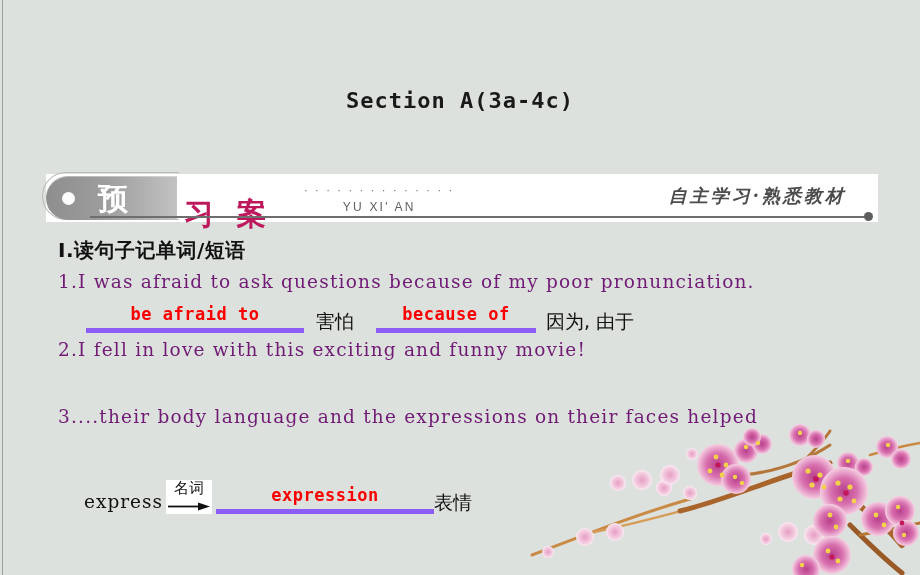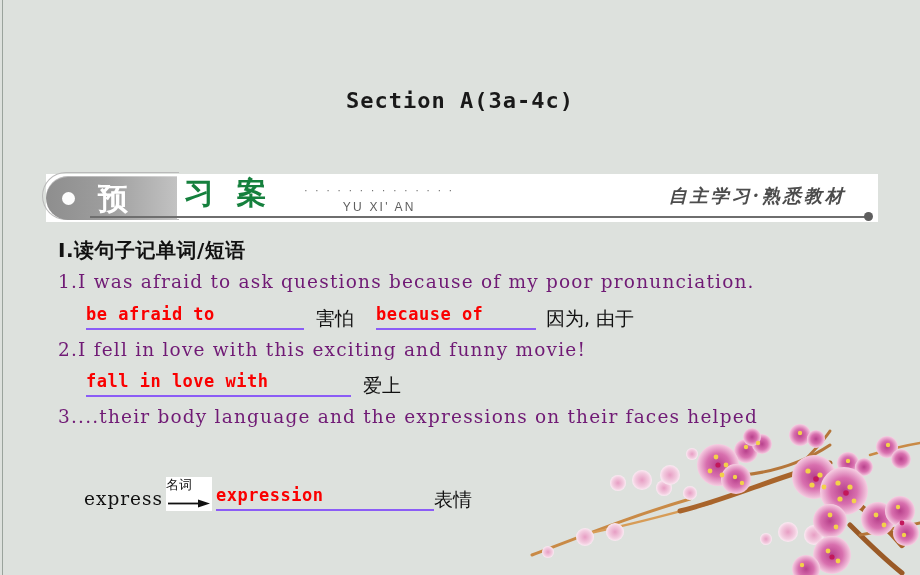--- a/index.html
+++ b/index.html
@@ -80,25 +80,25 @@
     position: absolute;
     left: 52px; top: 4px;
     font-family: "DejaVu Sans", sans-serif;
     font-size: 30px;
     font-weight: bold;
     color: #ffffff;
     line-height: 38px;
   }
   .banner-chars {
     position: absolute;
-    left: 138px; top: 0;
+    left: 138px; top: 21px;
     font-family: "DejaVu Sans", sans-serif;
     font-size: 30px;
     font-weight: bold;
-    color: #15803d;
+    color: #be185d;
     letter-spacing: 6px;
     line-height: 38px;
     white-space: pre;
   }
   .pinyin-block {
     position: absolute;
     left: 258px; top: 12px;
     text-align: center;
   }
   .pinyin-dots {
@@ -164,21 +164,22 @@
     white-space: pre;
   }
   .ans-row {
     position: absolute;
     white-space: nowrap;
     font-size: 0;
   }
   .blank {
     position: relative;
     display: inline-block;
-    border-bottom: 2px solid #8b5cf6;
+    border-bottom: 5px solid #8b5cf6;
+    text-align: center;
     vertical-align: bottom;
     height: 26px;
   }
   .blank span {
     font-family: "DejaVu Sans Mono", "Liberation Mono", monospace;
     font-size: 17px;
     font-weight: bold;
     color: #fa0000;
     letter-spacing: 0.5px;
     line-height: 24px;
@@ -213,23 +214,23 @@
     position: relative;
     background: #ffffff;
     width: 46px;
     height: 34px;
     margin: 0 2px 0 3px;
   }
   .deriv-label {
     position: absolute;
     left: 0; top: -1px;
     width: 46px;
-    text-align: left;
+    text-align: center;
     font-family: "DejaVu Sans", sans-serif;
-    font-size: 13px;
+    font-size: 15px;
     color: #111;
     line-height: 18px;
     white-space: pre;
   }
   .deriv-arrow {
     position: absolute;
     left: 2px; top: 22px;
     width: 42px;
     height: 9px;
   }
@@ -273,23 +274,20 @@
   <div class="section-heading">Ⅰ.读句子记单词/短语</div>
 
   <div class="en-line" style="left:58px; top:271px;"><span>1.</span><span>I was afraid to ask questions because of my poor pronunciation.</span></div>
 
   <div class="ans-row" style="left:86px; top:302px;">
     <span class="blank" style="width:218px;"><span>be afraid to</span></span><span class="cn" style="margin-left:12px;">害怕</span><span class="blank" style="width:160px; margin-left:16px;"><span>because of</span></span><span class="cn" style="margin-left:10px;">因为, 由于</span>
   </div>
 
   <div class="en-line" style="left:58px; top:339px;"><span>2.</span><span>I fell in love with this exciting and funny movie!</span></div>
 
-  <div class="ans-row" style="left:86px; top:369px;">
-    <span class="blank" style="width:265px;"><span>fall in love with</span></span><span class="cn" style="margin-left:12px;">爱上</span>
-  </div>
 
   <div class="en-line" style="left:58px; top:406px;"><span>3.</span><span>...their body language and the expressions on their faces helped</span></div>
 
   <div class="ans-row" style="left:84px; top:466px;">
     <span class="word-en">express</span><span class="deriv">
       <span class="deriv-label">名词</span>
       <svg class="deriv-arrow" viewBox="0 0 42 9">
         <line x1="0" y1="4.5" x2="32" y2="4.5" stroke="#111" stroke-width="1.8"></line>
         <polygon points="30,0.5 42,4.5 30,8.5" fill="#111"></polygon>
       </svg>

